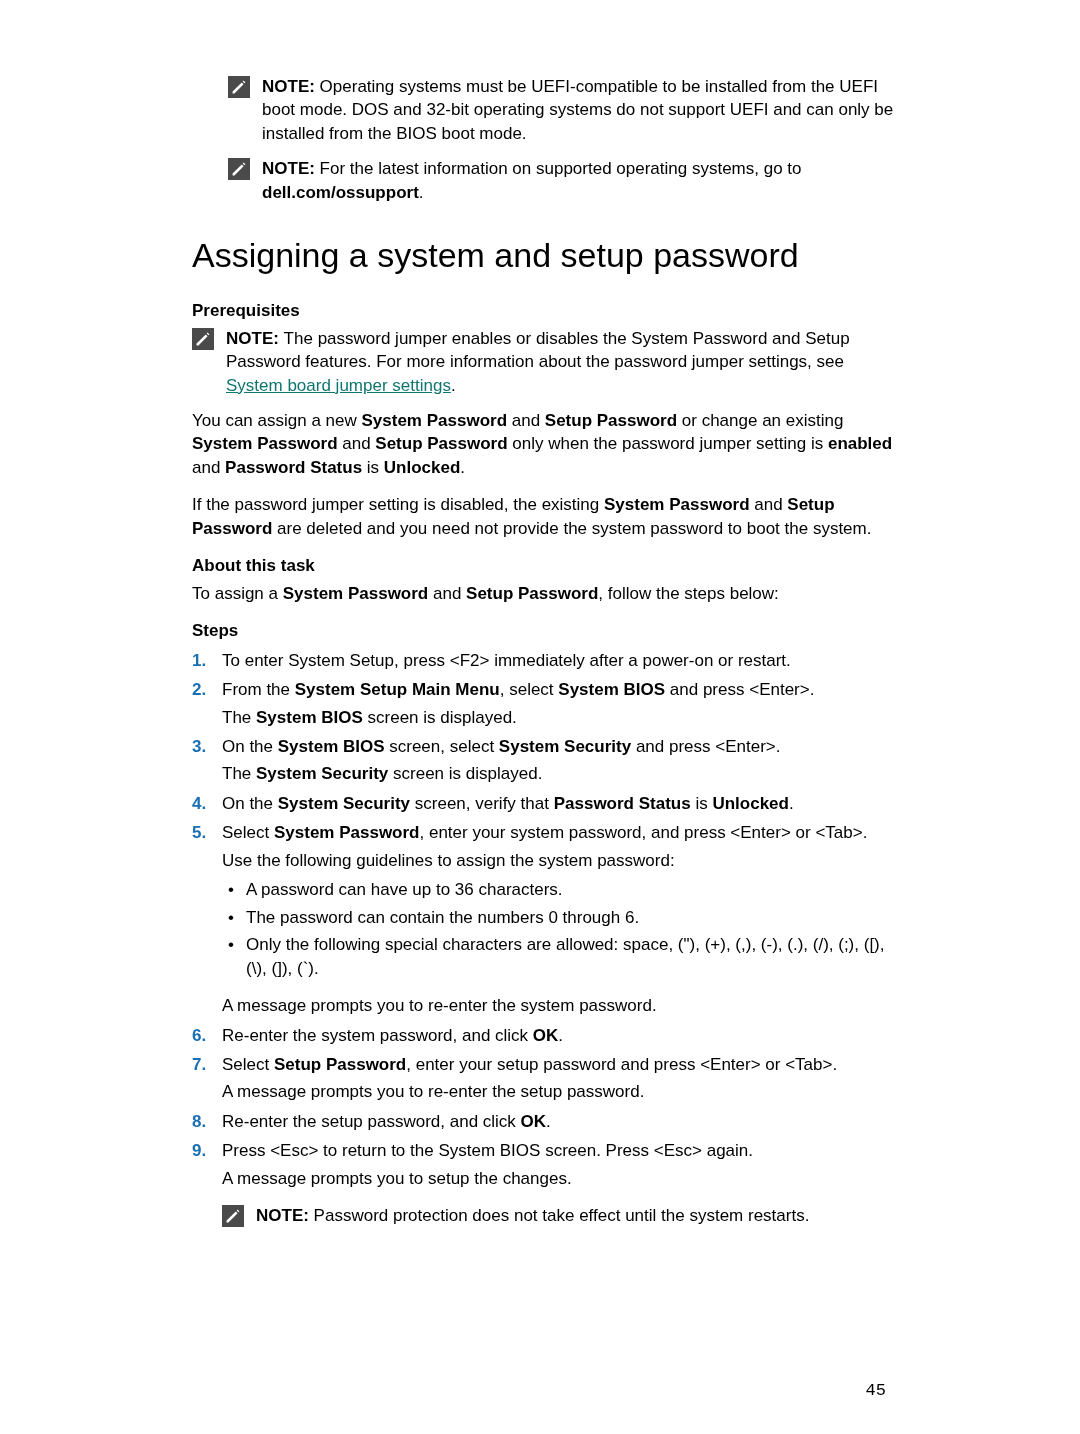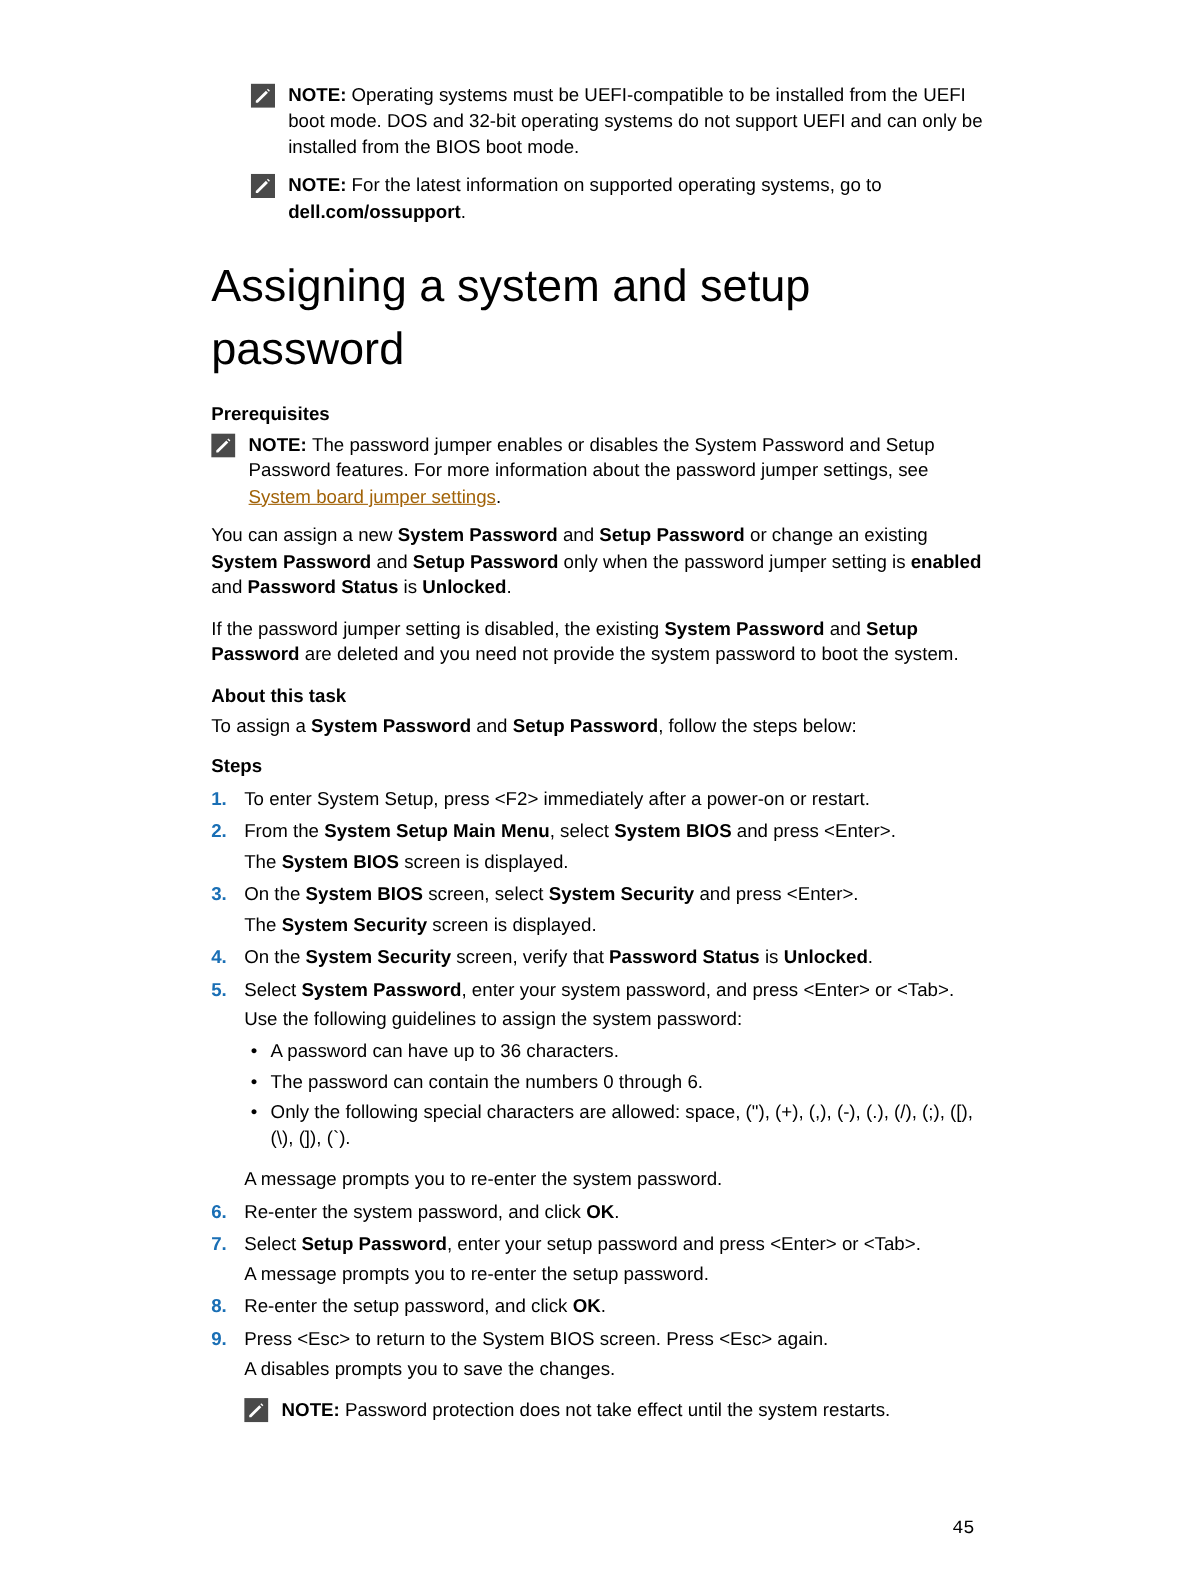--- a/index.html
+++ b/index.html
@@ -29,30 +29,30 @@
     flex: 0 0 auto;
     width: 22px;
     height: 22px;
     margin-right: 12px;
     margin-top: 1px;
   }
   .pencil-icon svg { display:block; }
   .note-text { flex: 1 1 auto; }
   .bold { font-weight: 700; }
   h2.section-title {
-    font-size: 41px;
+    font-size: 34px;
     font-weight: 400;
     margin: 28px 0 20px 0;
   }
   .subhead {
     font-weight: 700;
     margin: 14px 0 4px 0;
   }
   p { margin: 0 0 14px 0; }
-  a.link { color: #a16207; text-decoration: underline; }
+  a.link { color: #0f766e; text-decoration: underline; }
   ol.steps {
     list-style: none;
     padding: 0;
     margin: 6px 0 0 0;
   }
   ol.steps > li {
     display: flex;
     align-items: flex-start;
     margin-bottom: 6px;
   }
@@ -215,21 +215,21 @@
       <span class="step-num">8.</span>
       <div class="step-body">
         <span>Re-enter the setup password, and click </span><span class="bold">OK</span><span>.</span>
       </div>
     </li>
 
     <li>
       <span class="step-num">9.</span>
       <div class="step-body">
         <span>Press &lt;Esc&gt; to return to the System BIOS screen. Press &lt;Esc&gt; again.</span>
-        <div class="sub">A disables prompts you to save the changes.</div>
+        <div class="sub">A message prompts you to setup the changes.</div>
         <div class="note-block mt14">
           <span class="pencil-icon">
             <svg viewBox="0 0 24 24">
                 <rect x="0" y="0" width="24" height="24" fill="#4a4a4a"></rect>
                 <path d="M5 17 L15 7 L17 9 L7 19 L5 19 Z" fill="#fff"></path>
                 <path d="M16 6 L18 8 L19 7 L17 5 Z" fill="#fff"></path>
               </svg>
           </span>
           <div class="note-text">
             <span class="bold">NOTE: </span><span>Password protection does not take effect until the system restarts.</span>

